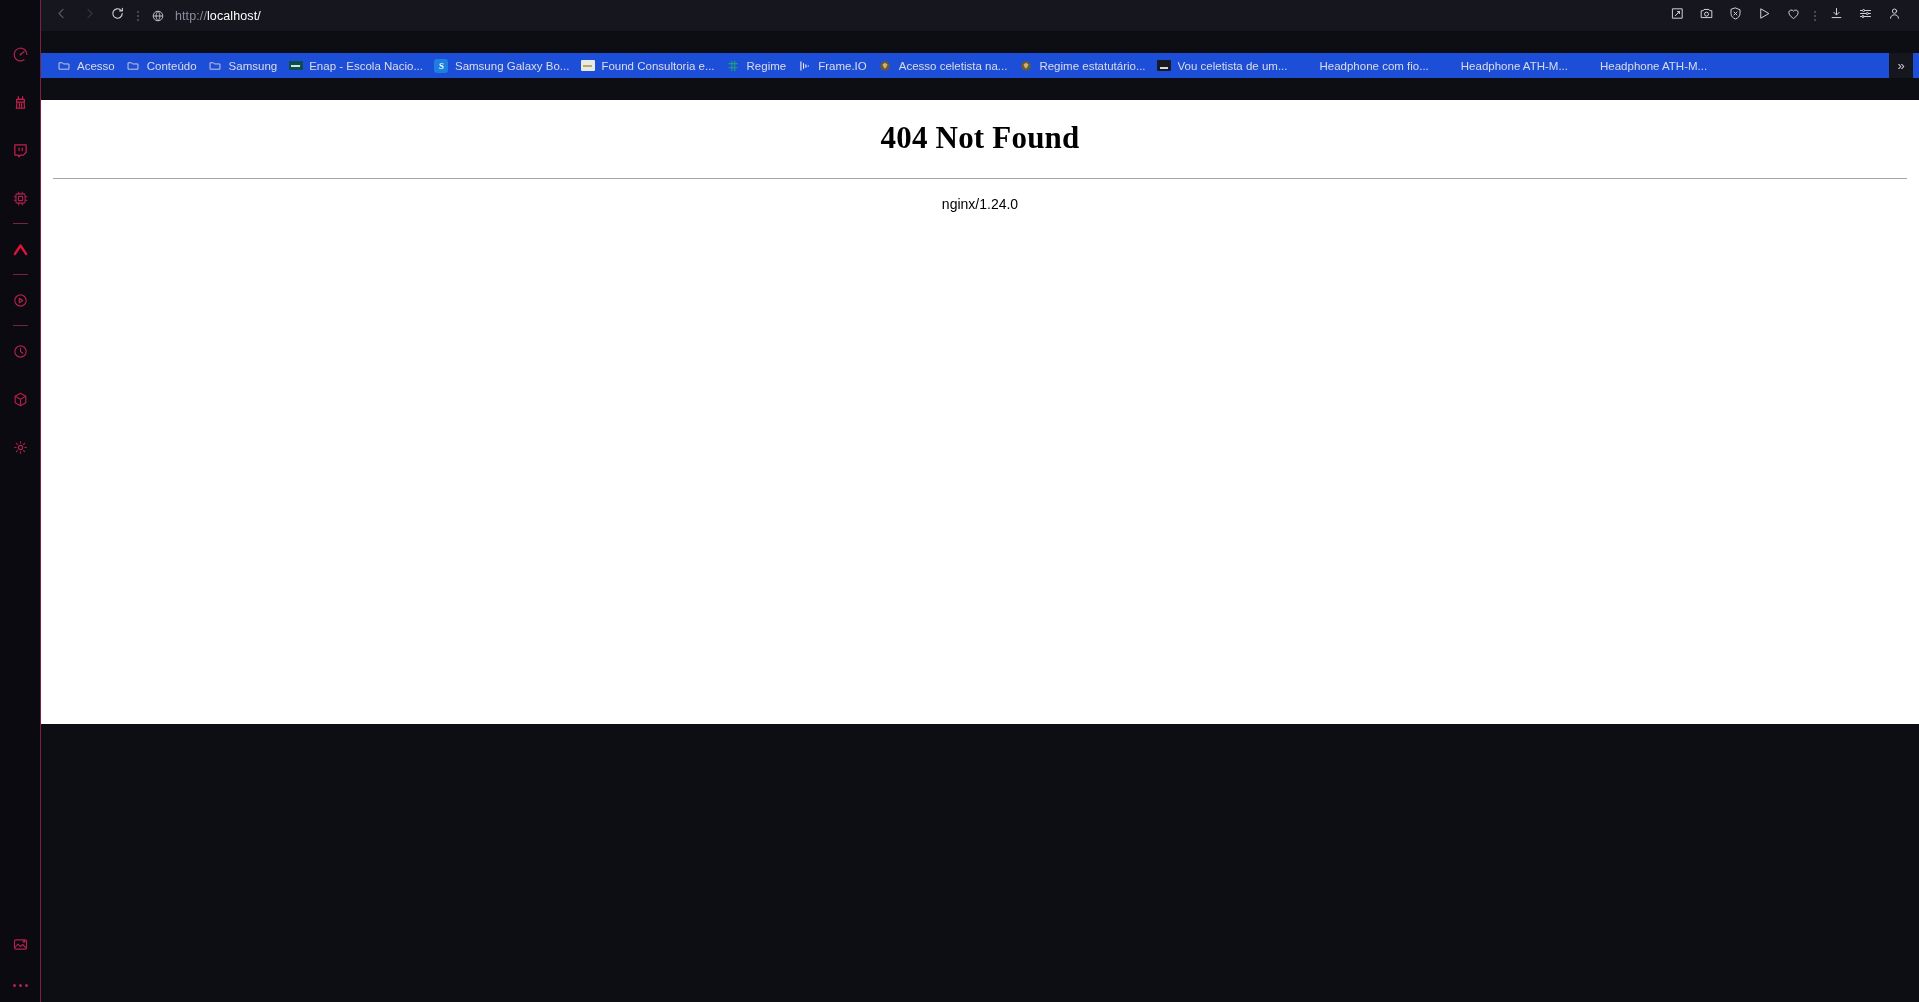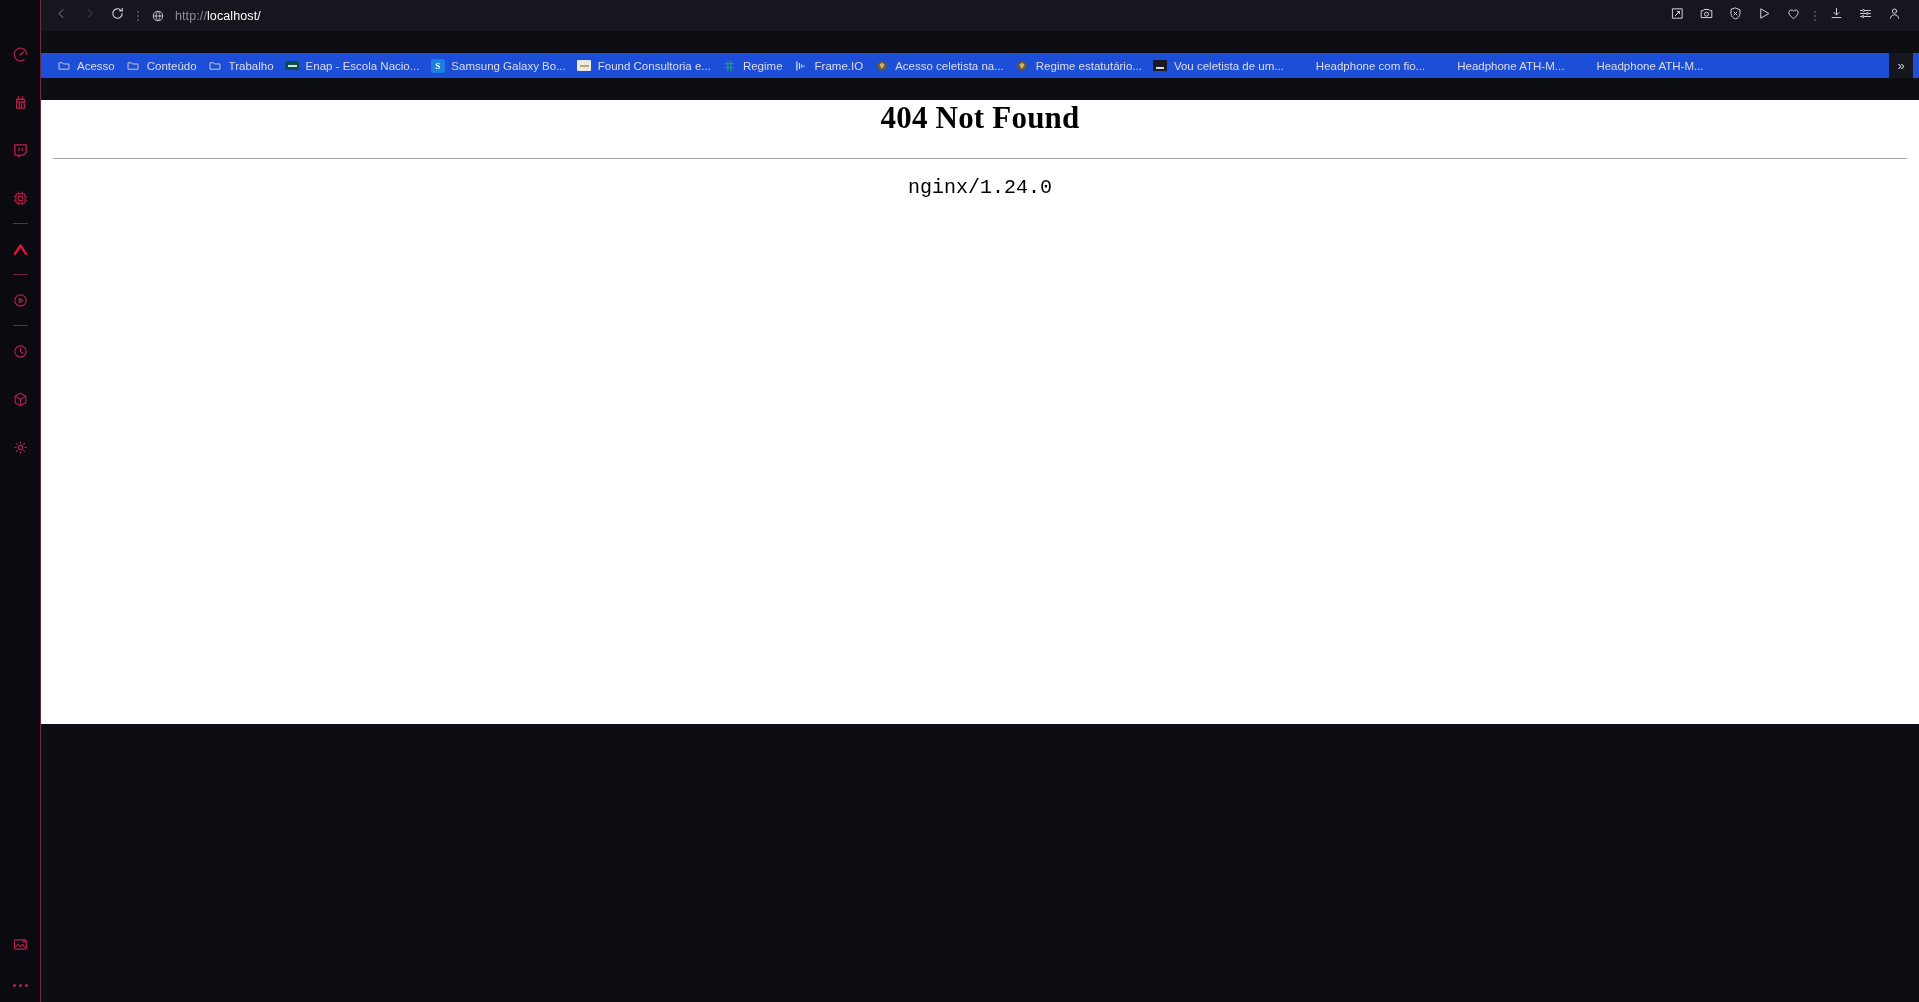--- a/index.html
+++ b/index.html
@@ -215,33 +215,34 @@
   }
   #page-inner {
     padding: 0 12px;
   }
   #err-title {
     text-align: center;
     font-family: "Liberation Serif", serif;
     font-size: 31px;
     font-weight: bold;
     color: #000000;
+    padding-top: 20px;
     padding-bottom: 22px;
     letter-spacing: .2px;
   }
   #err-hr {
     height: 0;
     border: 0;
     border-top: 1px solid #a6a6a6;
     margin: 0 0 0 0;
   }
   #err-sub {
     text-align: center;
-    font-family: Liberation Mono, monospace;
-    font-size: 20px;
+    font-family: Liberation Sans, sans-serif;
+    font-size: 14px;
     color: #000000;
     padding-top: 17px;
   }
 </style>
 </head>
 <body>
 
 <div id="app">
 
   <div id="sidebar">
@@ -503,21 +504,21 @@
         </span>
         <span class="bm-label">Conteúdo</span>
       </div>
 
       <div class="bm">
         <span class="bm-ico fv-folder">
           <svg width="14" height="14" viewBox="0 0 24 24" fill="none" stroke="#c9c9d6" stroke-width="1.7" stroke-linejoin="round">
             <path d="M3.5 6.5h6l1.6 2h9.4v9h-17z"></path>
           </svg>
         </span>
-        <span class="bm-label">Trabalho</span>
+        <span class="bm-label">Samsung</span>
       </div>
 
       <div class="bm">
         <span class="bm-ico">
           <span class="fv-enap">
               <span></span>
             </span>
         </span>
         <span class="bm-label">Enap - Escola Nacio...</span>
       </div>

